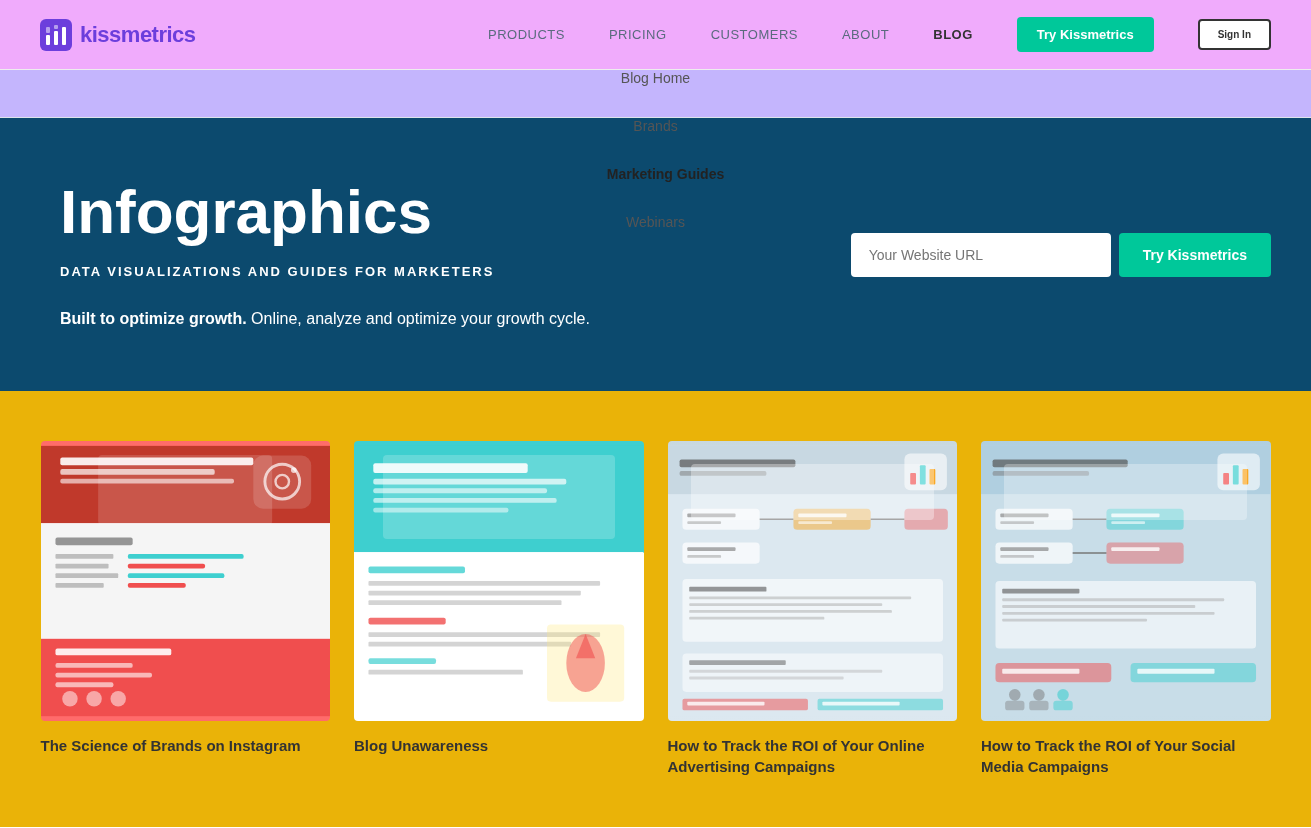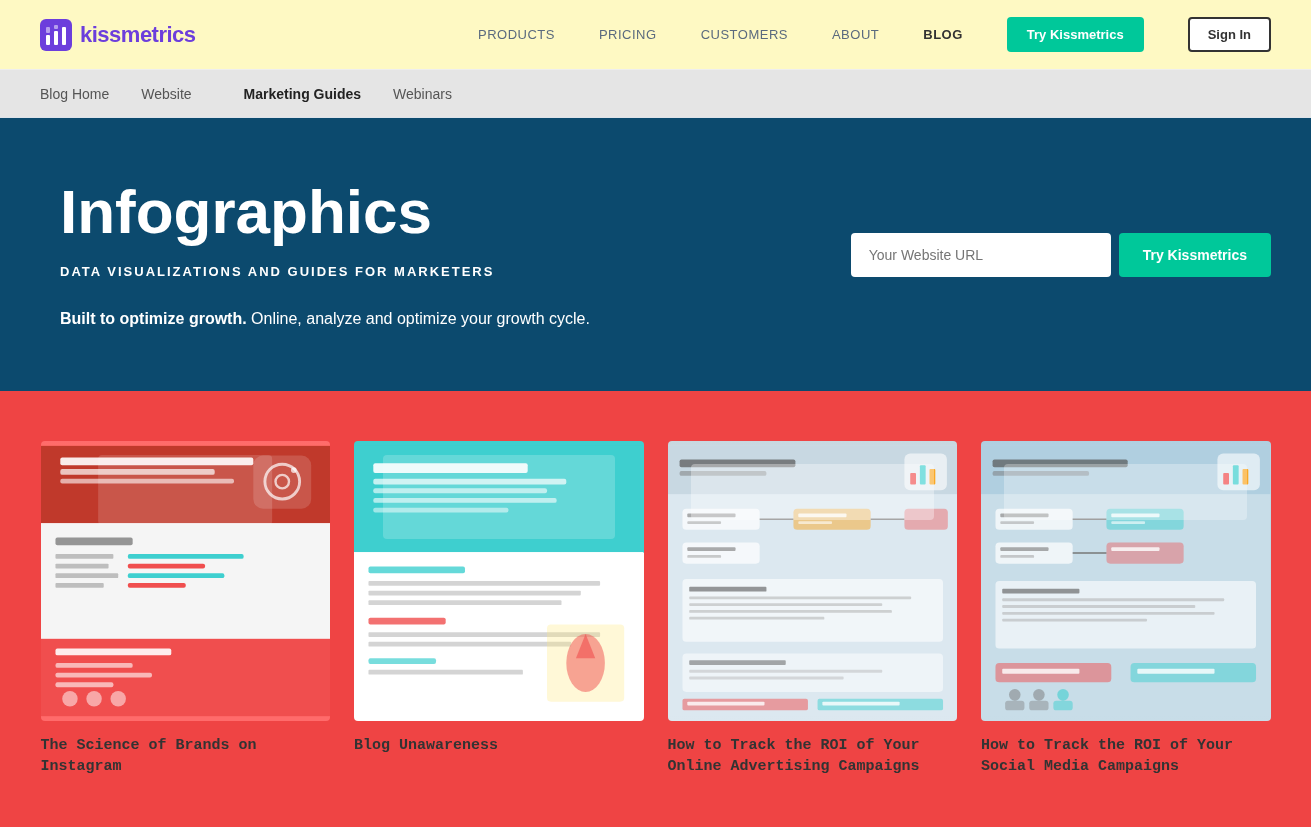--- a/index.html
+++ b/index.html
@@ -6,21 +6,21 @@
     body { font-family: -apple-system, BlinkMacSystemFont, 'Segoe UI', Helvetica, Arial, sans-serif; color: #333; background: #fff; }
 
     
     .header {
       display: flex;
       align-items: center;
       justify-content: space-between;
       padding: 0 40px;
       height: 70px;
       border-bottom: 1px solid #eee;
-      background: #fef9c3;
+      background: #f0abfc;
     }
     .logo {
       display: flex;
       align-items: center;
       gap: 8px;
       text-decoration: none;
     }
     .logo-icon {
       width: 32px;
       height: 32px;
@@ -58,35 +58,36 @@
       font-weight: 600;
       cursor: pointer;
       text-decoration: none;
     }
     .btn-signin {
       background: #fff;
       color: #333;
       border: 2px solid #333;
       border-radius: 4px;
       padding: 8px 18px;
-      font-size: 13px;
+      font-size: 10px;
       font-weight: 600;
       cursor: pointer;
       text-decoration: none;
     }
 
     
     .sub-nav {
-      background: #e5e5e5;
+      background: #c4b5fd;
       display: flex;
       align-items: center;
       gap: 32px;
       padding: 0 40px;
       height: 48px;
       border-bottom: 1px solid #dde3ea;
+      flex-direction: column;
     }
     .sub-nav-link {
       text-decoration: none;
       font-size: 14px;
       color: #555;
       font-weight: 400;
     }
     .sub-nav-link.active { font-weight: 700; color: #222; padding-left: 20px; }
 
     
@@ -143,22 +144,21 @@
       padding: 14px 24px;
       font-size: 14px;
       font-weight: 600;
       cursor: pointer;
       white-space: nowrap;
     }
 
     
     .cards-section {
       padding: 50px 40px;
-      background: #ef4444;
-      font-family: Liberation Mono, monospace;
+      background: #eab308;
     }
     .cards-grid {
       display: grid;
       grid-template-columns: repeat(4, 1fr);
       gap: 24px;
       max-width: 1230px;
       margin: 0 auto;
     }
     .card {
       display: flex;
@@ -266,21 +266,21 @@
     <a class="nav-link" href="#">CUSTOMERS</a>
     <a class="nav-link" href="#">ABOUT</a>
     <a class="nav-link blog" href="#">BLOG</a>
     <a class="btn-try" href="#">Try Kissmetrics</a>
     <a class="btn-signin" href="#">Sign In</a>
   </nav>
 </header>
 
 <nav class="sub-nav">
   <a class="sub-nav-link" href="#">Blog Home</a>
-  <a class="sub-nav-link" href="#">Website</a>
+  <a class="sub-nav-link" href="#">Brands</a>
   <a class="sub-nav-link active" href="#">Marketing Guides</a>
   <a class="sub-nav-link" href="#">Webinars</a>
 </nav>
 
 <section class="hero">
   <div class="hero-left">
     <h1 class="hero-title">Infographics</h1>
     <p class="hero-subtitle">DATA VISUALIZATIONS AND GUIDES FOR MARKETERS</p>
     <p class="hero-desc">
       <strong>Built to optimize growth.</strong><span> Online, analyze and optimize your growth cycle.</span>

